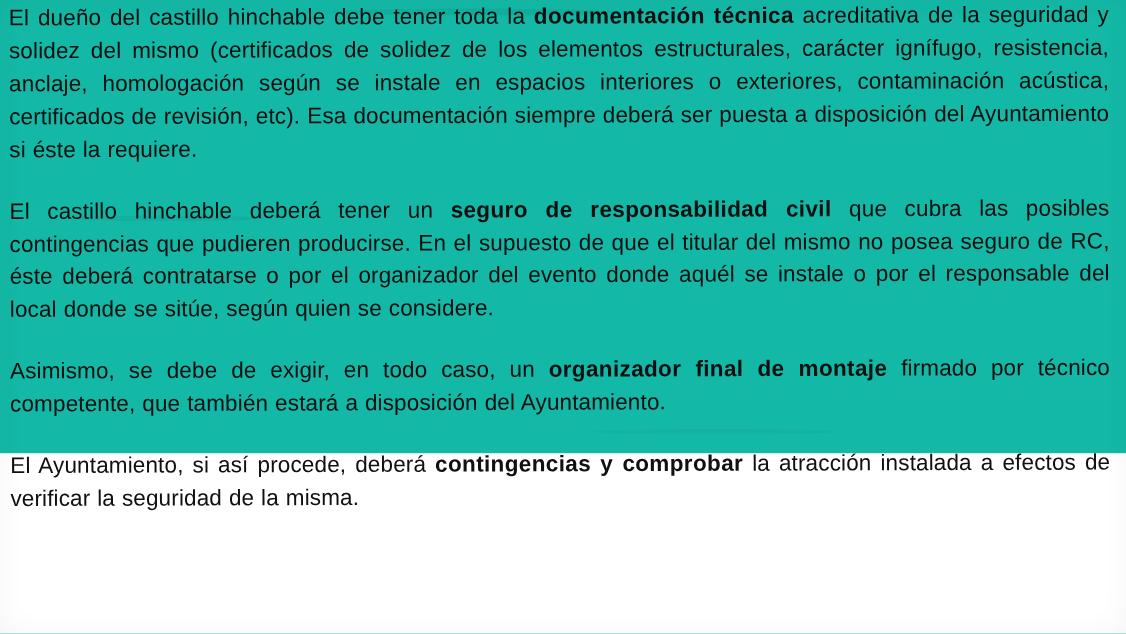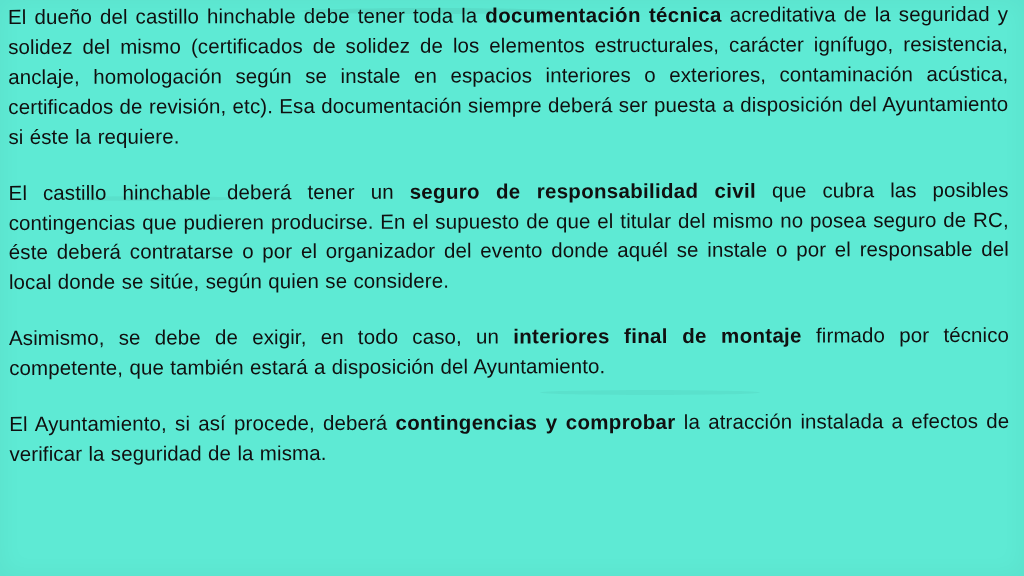--- a/index.html
+++ b/index.html
@@ -9,22 +9,22 @@
   body {
     width: 1024px;
     height: 576px;
     background: #ffffff;
     font-family: "Liberation Sans", sans-serif;
     overflow: hidden;
   }
   .page {
     position: relative;
     width: 1024px;
-    height: 576px;
-    background: #5eead4;
+    height: 412px;
+    background: #14b8a6;
     padding: 0;
     box-sizing: border-box;
   }
   .scan-wrap {
     position: absolute;
     left: 8px;
     top: 2px;
     width: 1000px;
   }
   p.para {
@@ -69,20 +69,20 @@
     box-shadow: inset 0 0 26px rgba(0,0,0,0.045);
   }
 </style>
 </head>
 <body>
 
 <div class="page">
   <div class="scan-wrap">
     <p class="para"><span>El dueño del castillo hinchable debe tener toda la </span><b>documentación técnica</b><span> acreditativa de la seguridad y solidez del mismo (certificados de solidez de los elementos estructurales, carácter ignífugo, resistencia, anclaje, homologación según se instale en espacios interiores o exteriores, contaminación acústica, certificados de revisión, etc). Esa documentación siempre deberá ser puesta a disposición del Ayuntamiento si éste la requiere.</span></p>
     <p class="para"><span>El castillo hinchable deberá tener un </span><b>seguro de responsabilidad civil</b><span> que cubra las posibles contingencias que pudieren producirse. En el supuesto de que el titular del mismo no posea seguro de RC, éste deberá contratarse o por el organizador del evento donde aquél se instale o por el responsable del local donde se sitúe, según quien se considere.</span></p>
-    <p class="para"><span>Asimismo, se debe de exigir, en todo caso, un </span><b>interiores final de montaje</b><span> firmado por técnico competente, que también estará a disposición del Ayuntamiento.</span></p>
+    <p class="para"><span>Asimismo, se debe de exigir, en todo caso, un </span><b>organizador final de montaje</b><span> firmado por técnico competente, que también estará a disposición del Ayuntamiento.</span></p>
     <p class="para"><span>El Ayuntamiento, si así procede, deberá </span><b>contingencias y comprobar</b><span> la atracción instalada a efectos de verificar la seguridad de la misma.</span></p>
   </div>
   <div class="smudge s1"></div>
   <div class="smudge s2"></div>
   <div class="smudge s3"></div>
   <div class="edge-shadow"></div>
 </div>
 
 </body></html>

